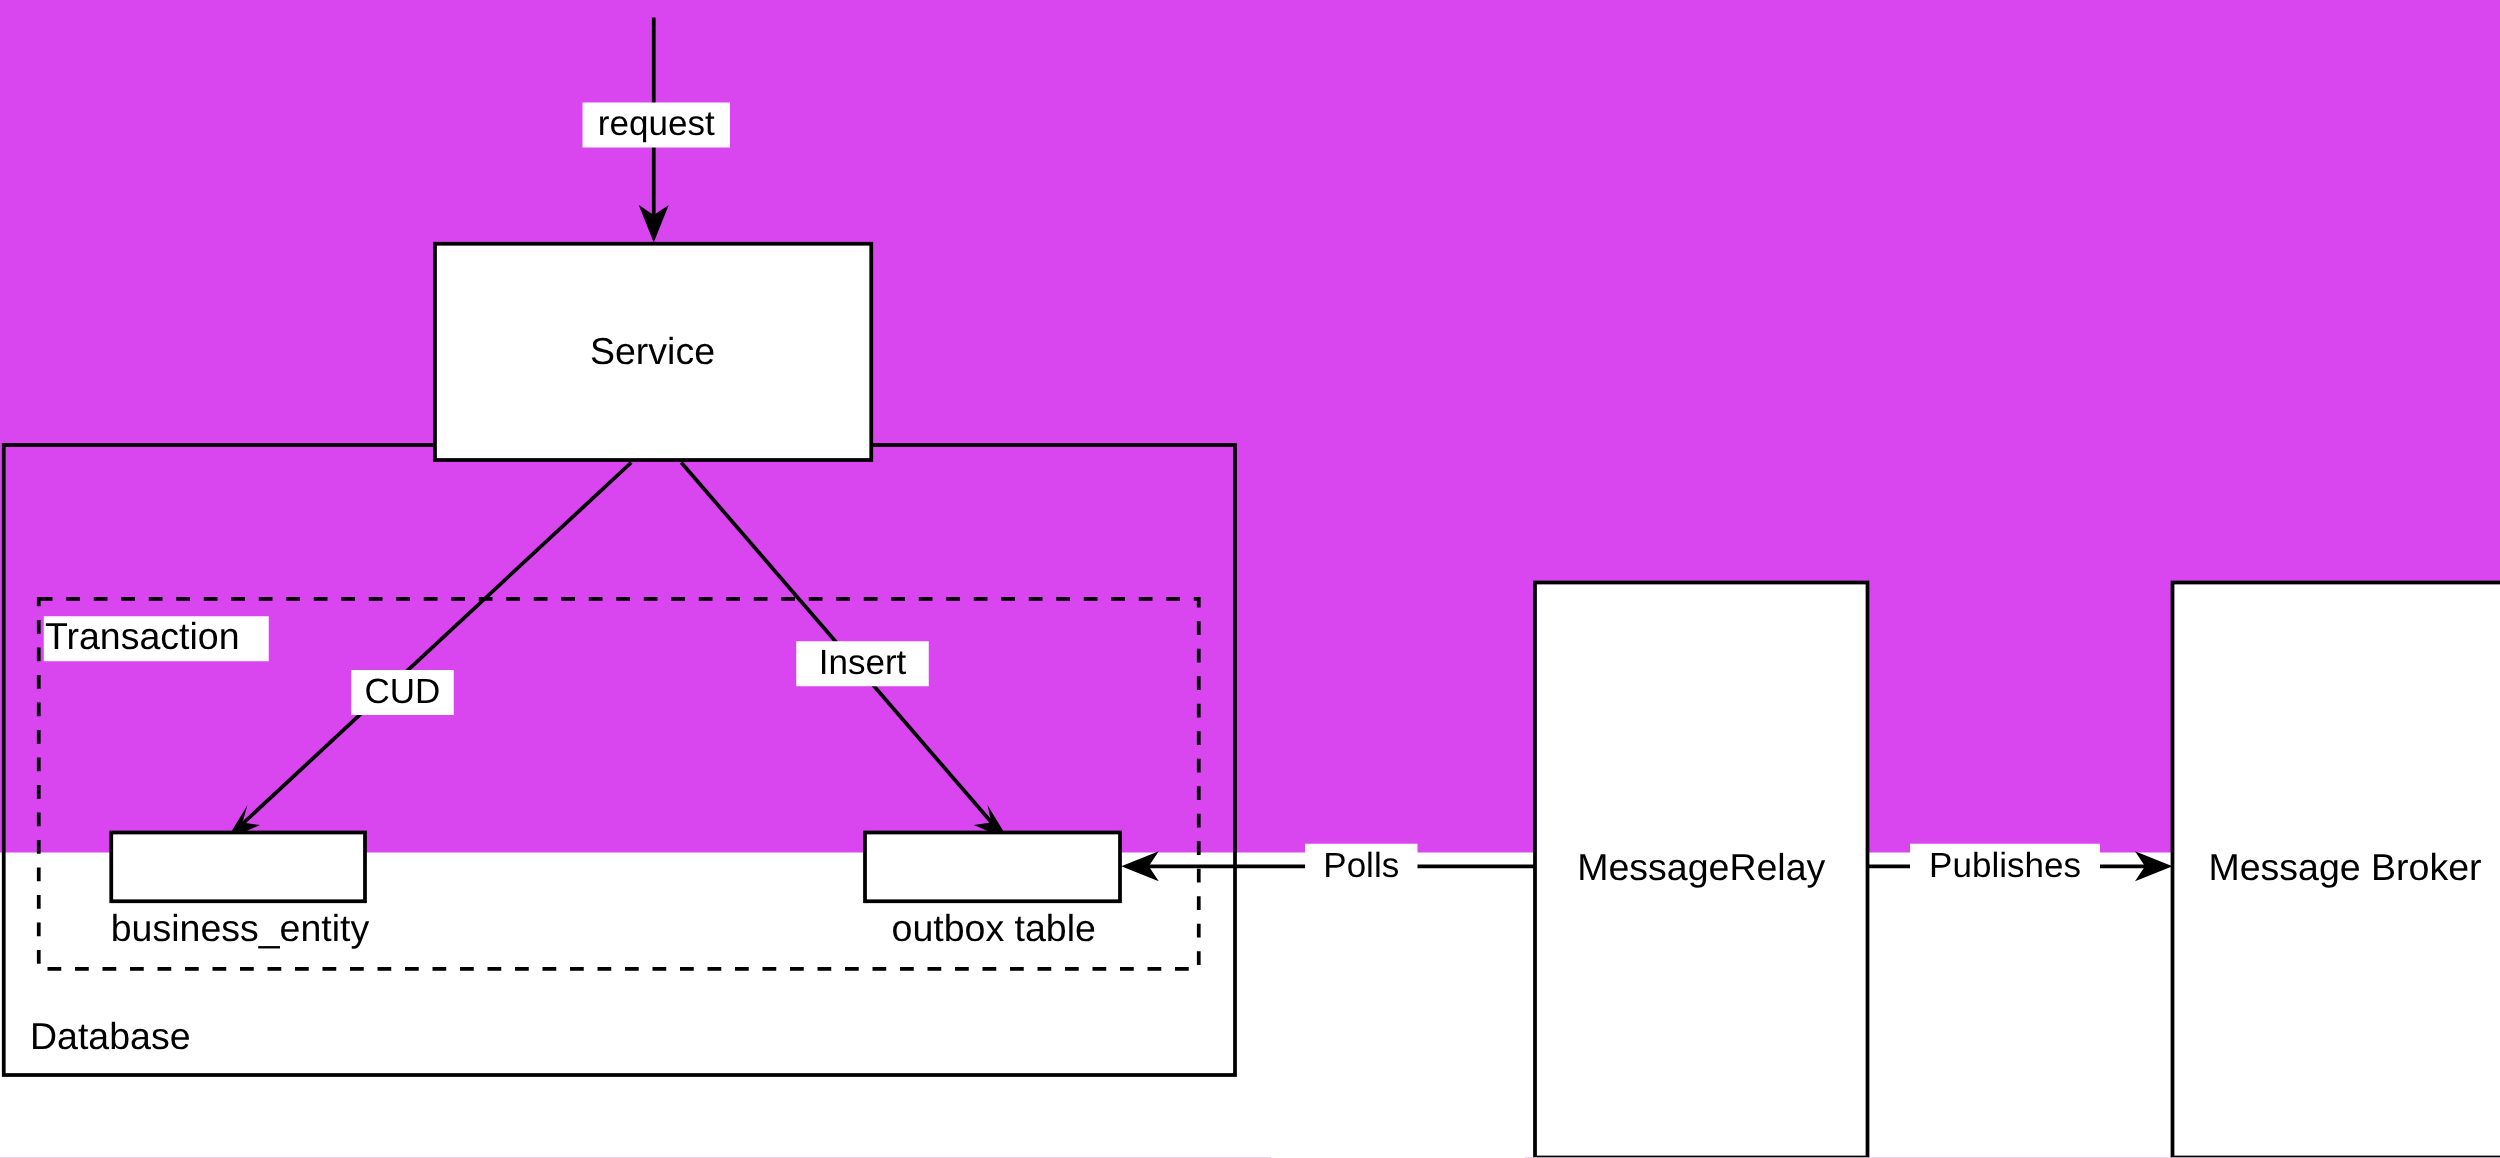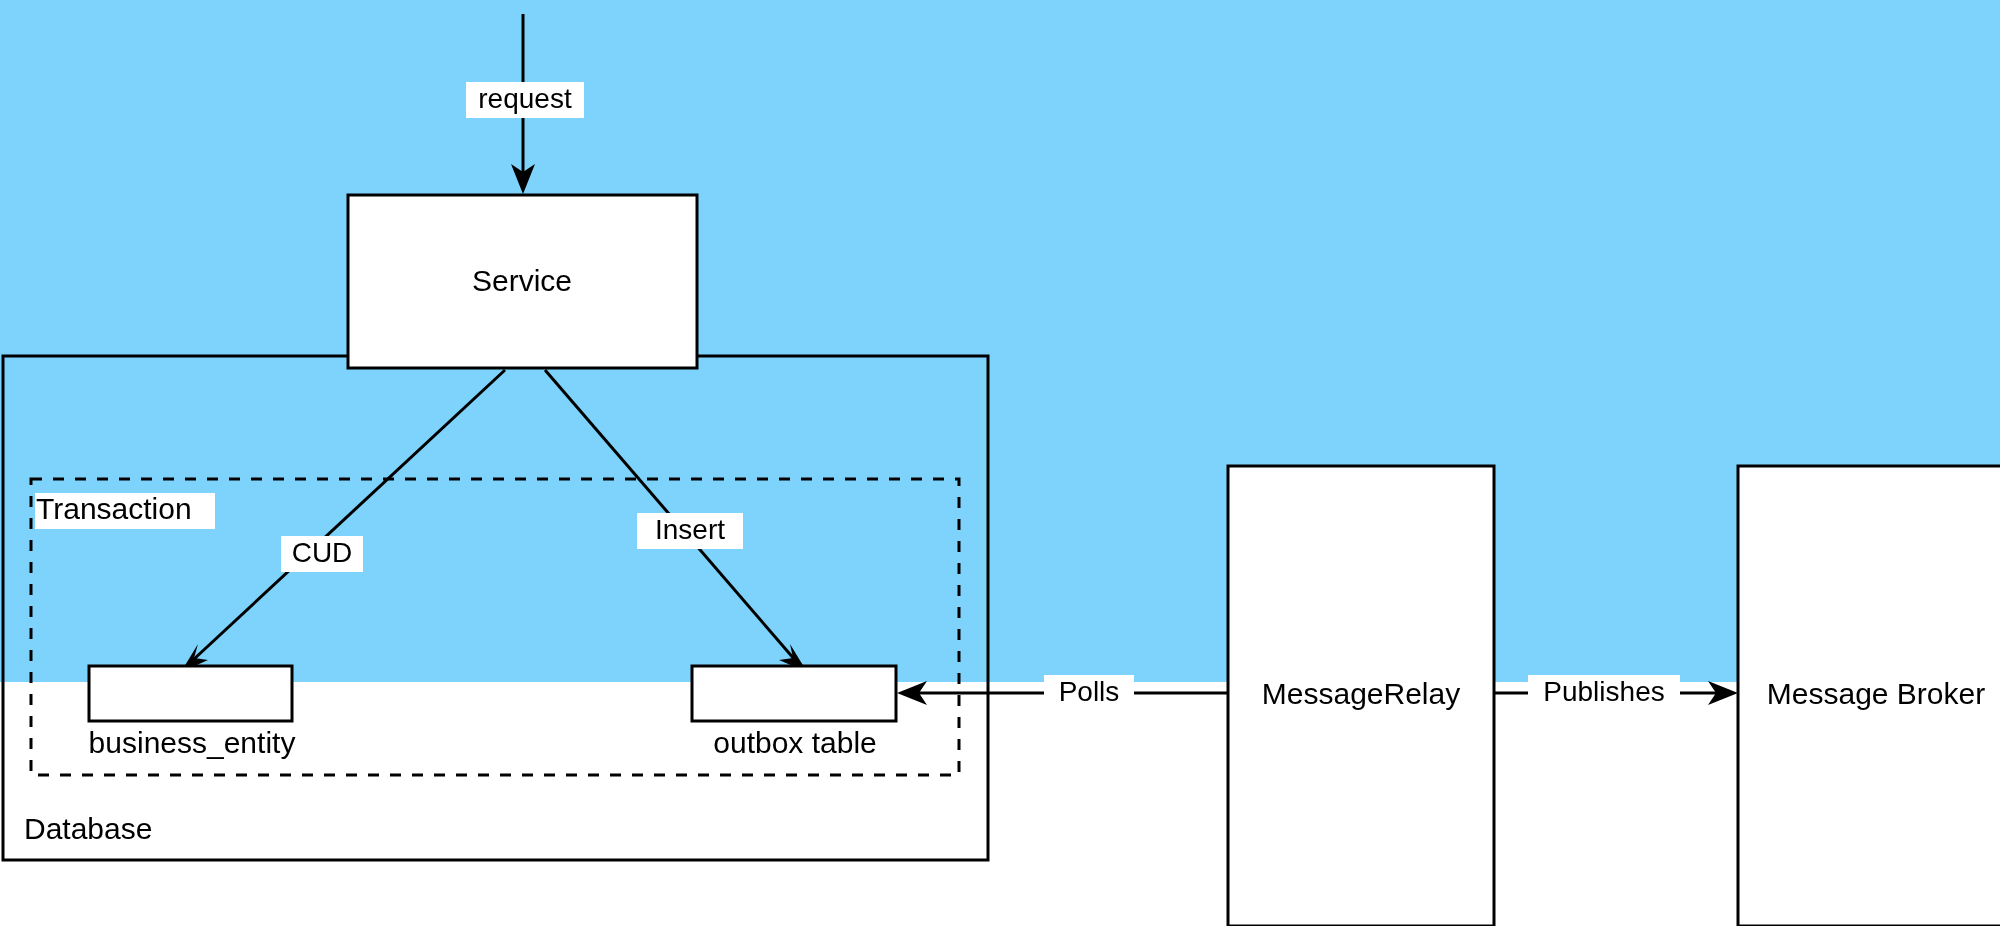--- a/index.html
+++ b/index.html
@@ -10,21 +10,21 @@
   body {
     width: 2000px;
     height: 926px;
     overflow: hidden;
     font-family: "Liberation Sans", sans-serif;
   }
   #diagram-root {
     position: relative;
     width: 2000px;
     height: 682px;
-    background: #7dd3fc;
+    background: #d946ef;
   }
   svg.diagram {
     display: block;
     width: 2000px;
     height: 926px;
   }
   .node-box {
     fill: #ffffff;
     stroke: #000000;
     stroke-width: 3;

